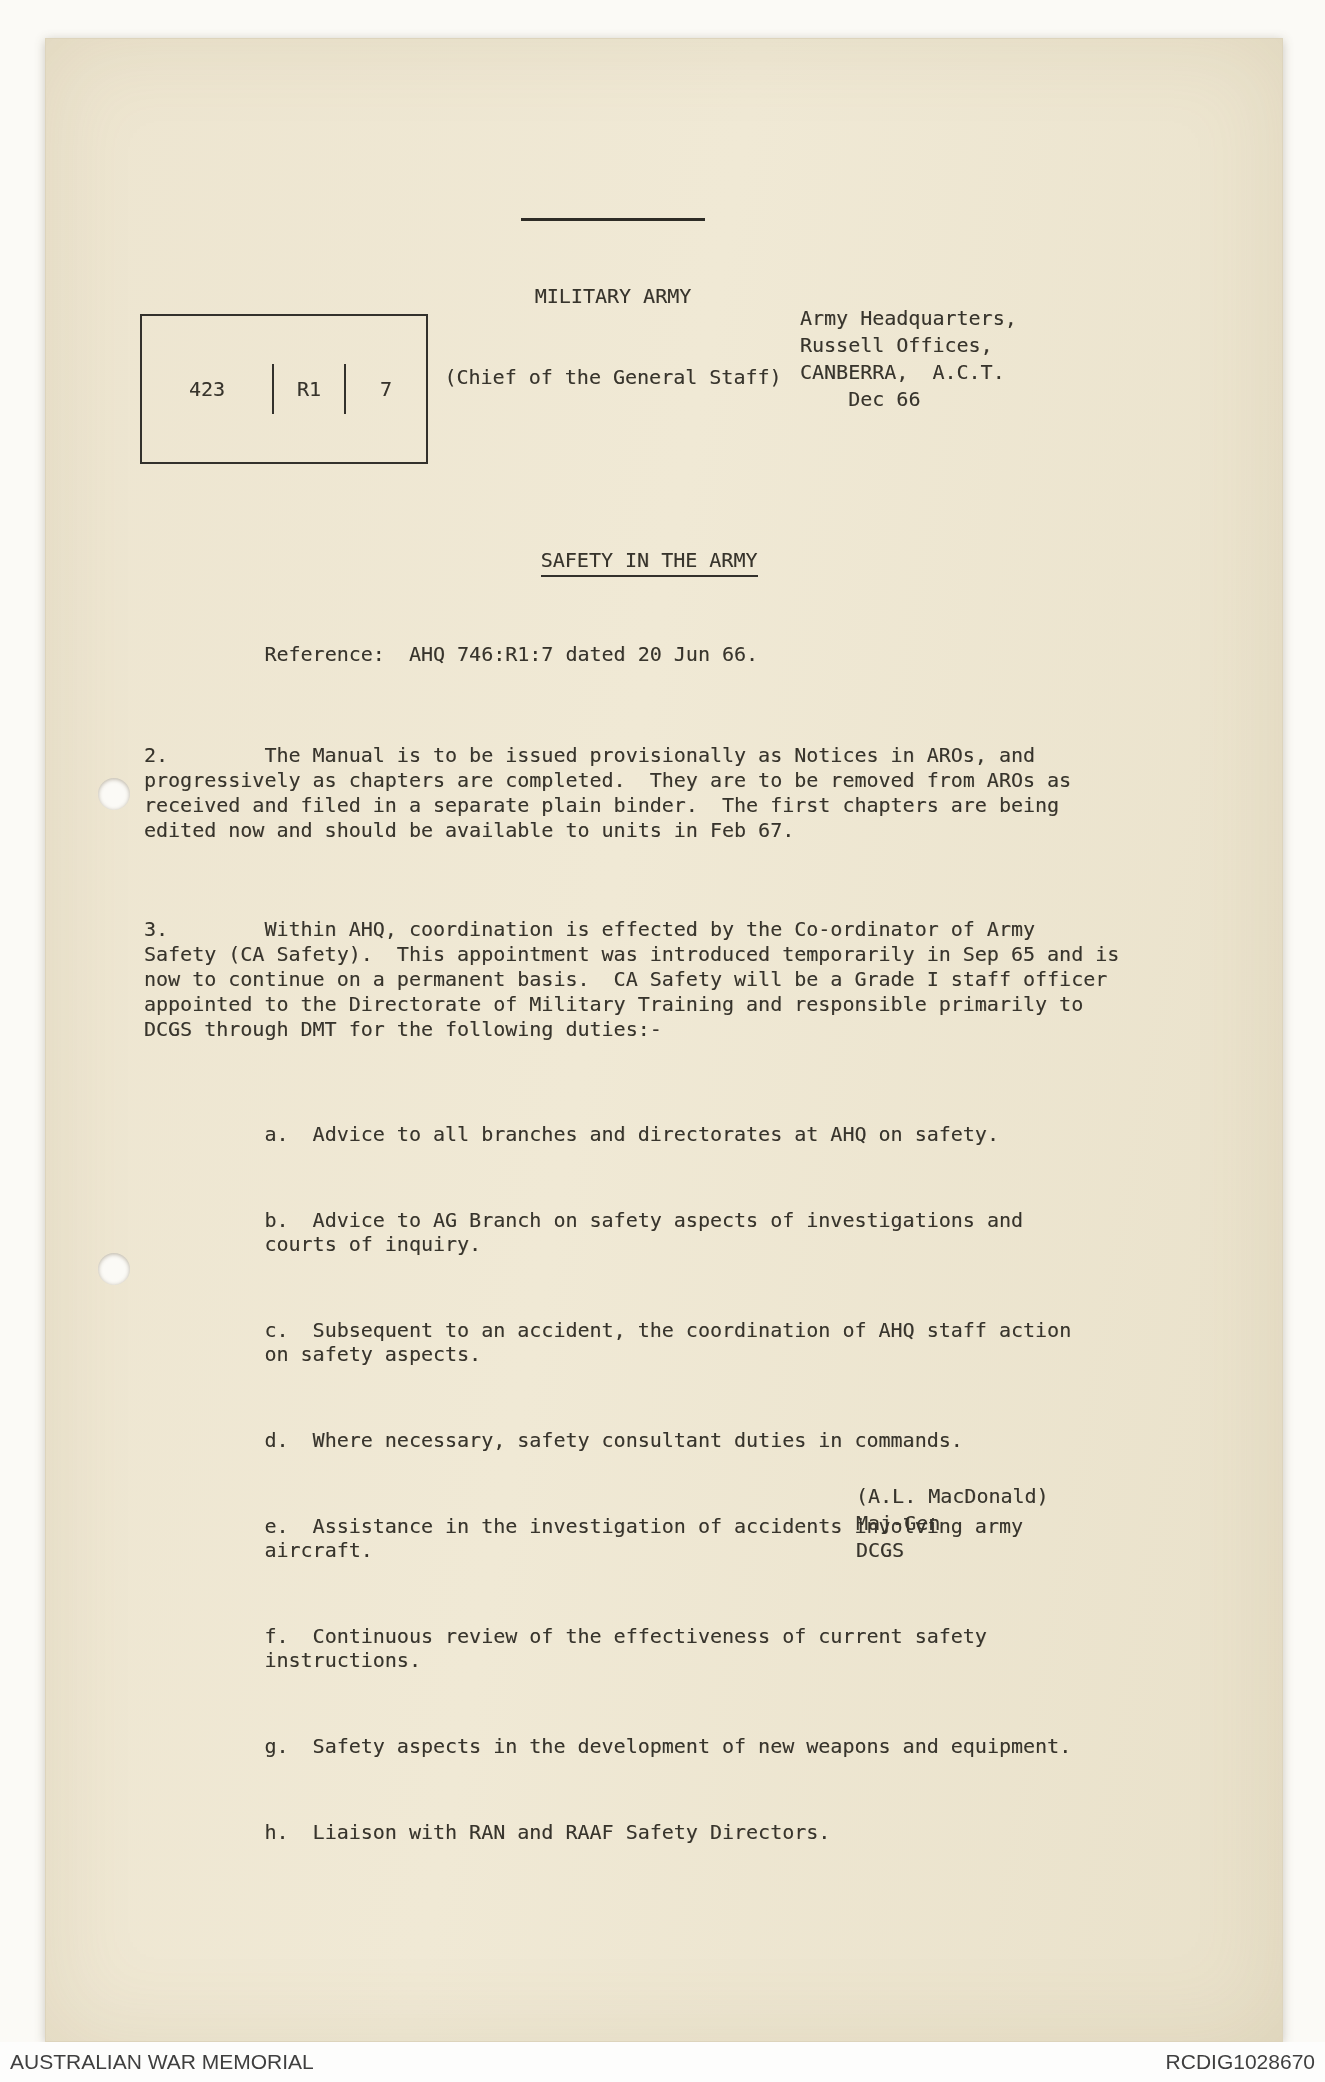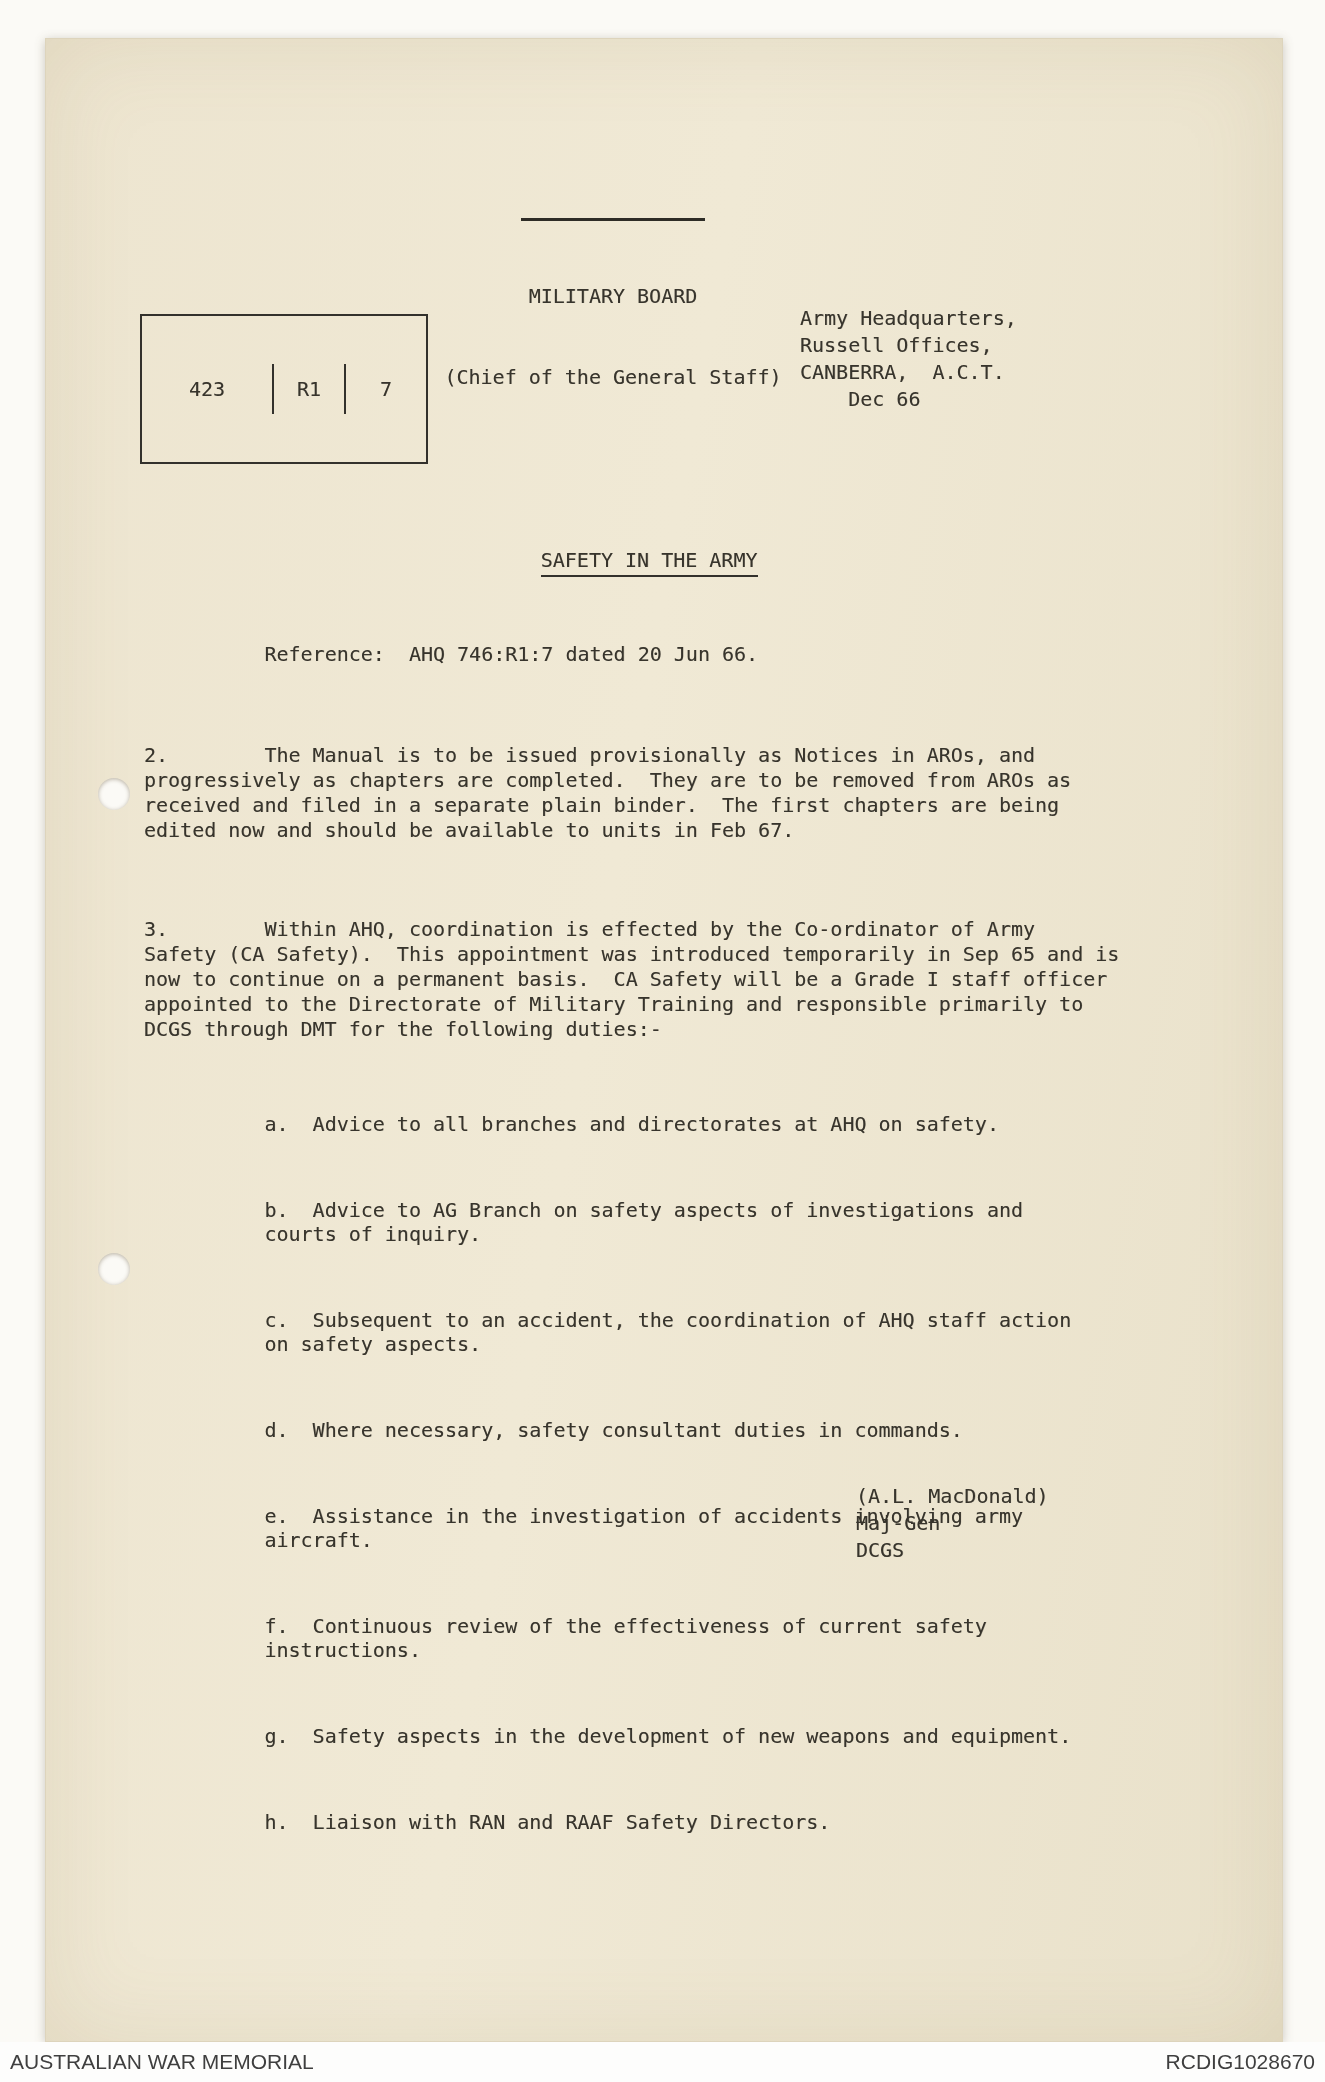--- a/index.html
+++ b/index.html
@@ -87,21 +87,21 @@
   }
   .docbody{
     position:absolute;
     top:555px;
     left:98px;
     width:1032px;
   }
   .docbody p{margin:0;line-height:25px;}
   .docbody p.ref{margin-bottom:28px;}
   .docbody p.para{margin-bottom:26px;}
-  .docbody p.para.p3{margin-bottom:22px;}
+  .docbody p.para.p3{margin-bottom:32px;}
   .docbody p.sub{line-height:24px;margin-bottom:14px;}
   .signature{
     position:absolute;
     top:1444px;
     left:810px;
     line-height:27px;
   }
   .hole{
     position:absolute;
     width:32px;
@@ -131,21 +131,21 @@
 </style>
 </head>
 <body>
 
 <div class="screen">
 
   <div class="paper">
 
     <div class="header-block type">
       <div class="hb-rule"></div>
-      <div>MILITARY BOARD</div>
+      <div>MILITARY ARMY</div>
       <div>(Chief of the General Staff)</div>
     </div>
 
     <div class="reply-box type">
       <div class="rb-row">
         <div class="rb-cell rb-c1">423</div>
         <div class="rb-cell rb-c2">R1</div>
         <div class="rb-cell rb-c3">7</div>
       </div>
     </div>

